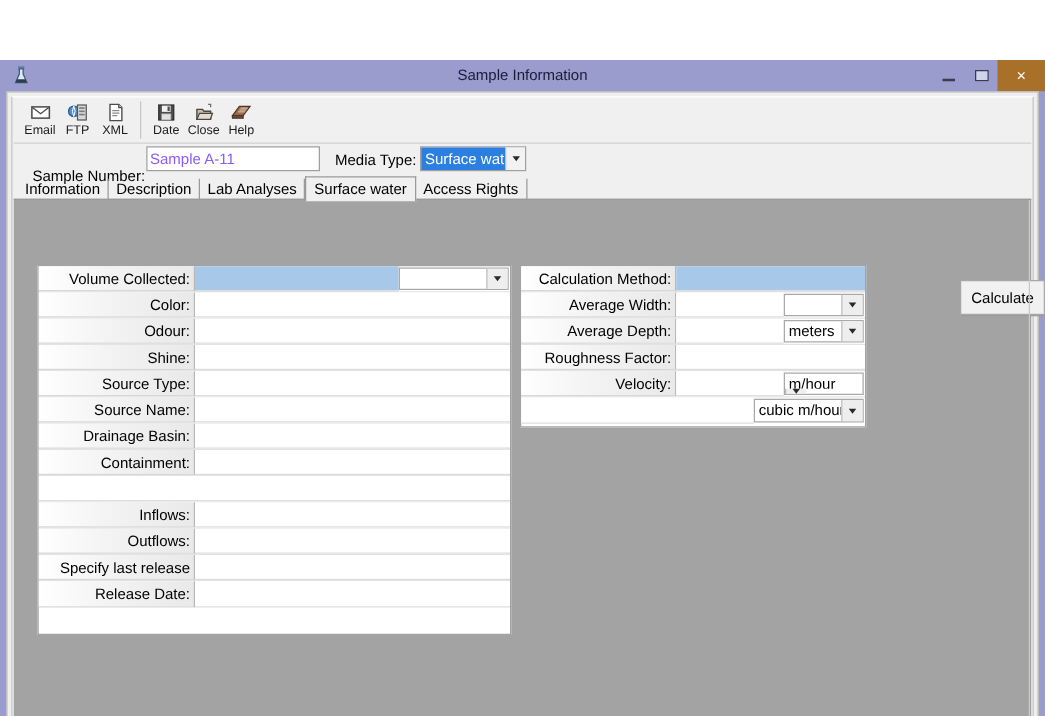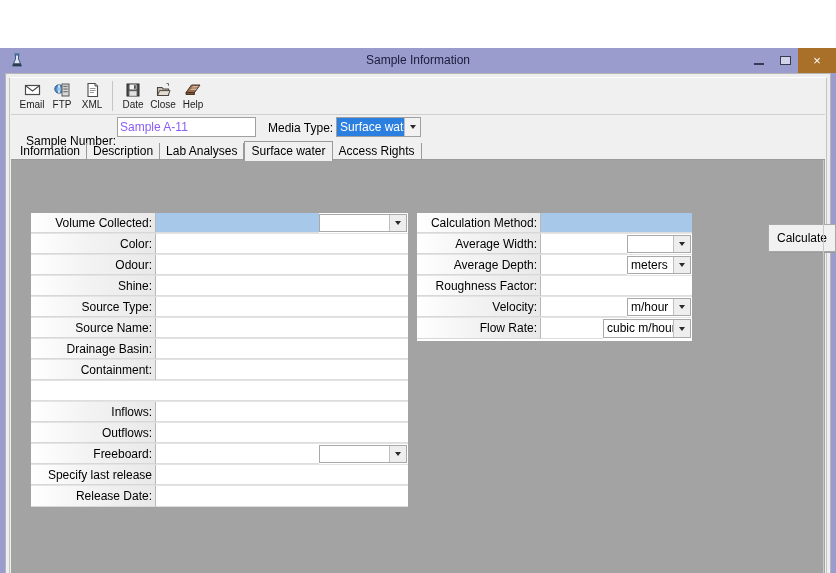--- a/index.html
+++ b/index.html
@@ -557,32 +557,20 @@
             </div>
           </div>
 
           <div class="frow">
             <div class="flabel">Outflows:</div>
             <div class="fvalue">
               <span class="fv-text"></span>
             </div>
           </div>
 
-          <div class="frow">
-            <div class="flabel">Freeboard:</div>
-            <div class="fvalue">
-              <span class="fv-text"></span>
-            </div>
-            <div class="cell-combo" style="width:88px;">
-              <span class="cc-val"></span>
-              <span class="cc-btn">
-                  <i class="arrow-dn"></i>
-                </span>
-            </div>
-          </div>
 
           <div class="frow">
             <div class="flabel">Specify last release</div>
             <div class="fvalue">
               <span class="fv-text"></span>
             </div>
           </div>
 
           <div class="frow">
             <div class="flabel">Release Date:</div>
@@ -631,30 +619,29 @@
             <div class="fvalue">
               <span class="fv-text"></span>
             </div>
           </div>
 
           <div class="frow">
             <div class="flabel">Velocity:</div>
             <div class="fvalue">
               <span class="fv-text"></span>
             </div>
-            <div class="cell-combo" style="width:64px;">
+            <div class="cell-combo" style="width:64px;flex-direction:column;">
               <span class="cc-val">m/hour</span>
               <span class="cc-btn">
                   <i class="arrow-dn"></i>
                 </span>
             </div>
           </div>
 
           <div class="frow">
-            <div class="flabel">Flow Rate:</div>
             <div class="fvalue">
               <span class="fv-text"></span>
             </div>
             <div class="cell-combo" style="width:88px;">
               <span class="cc-val">cubic m/hour</span>
               <span class="cc-btn">
                   <i class="arrow-dn"></i>
                 </span>
             </div>
           </div>

